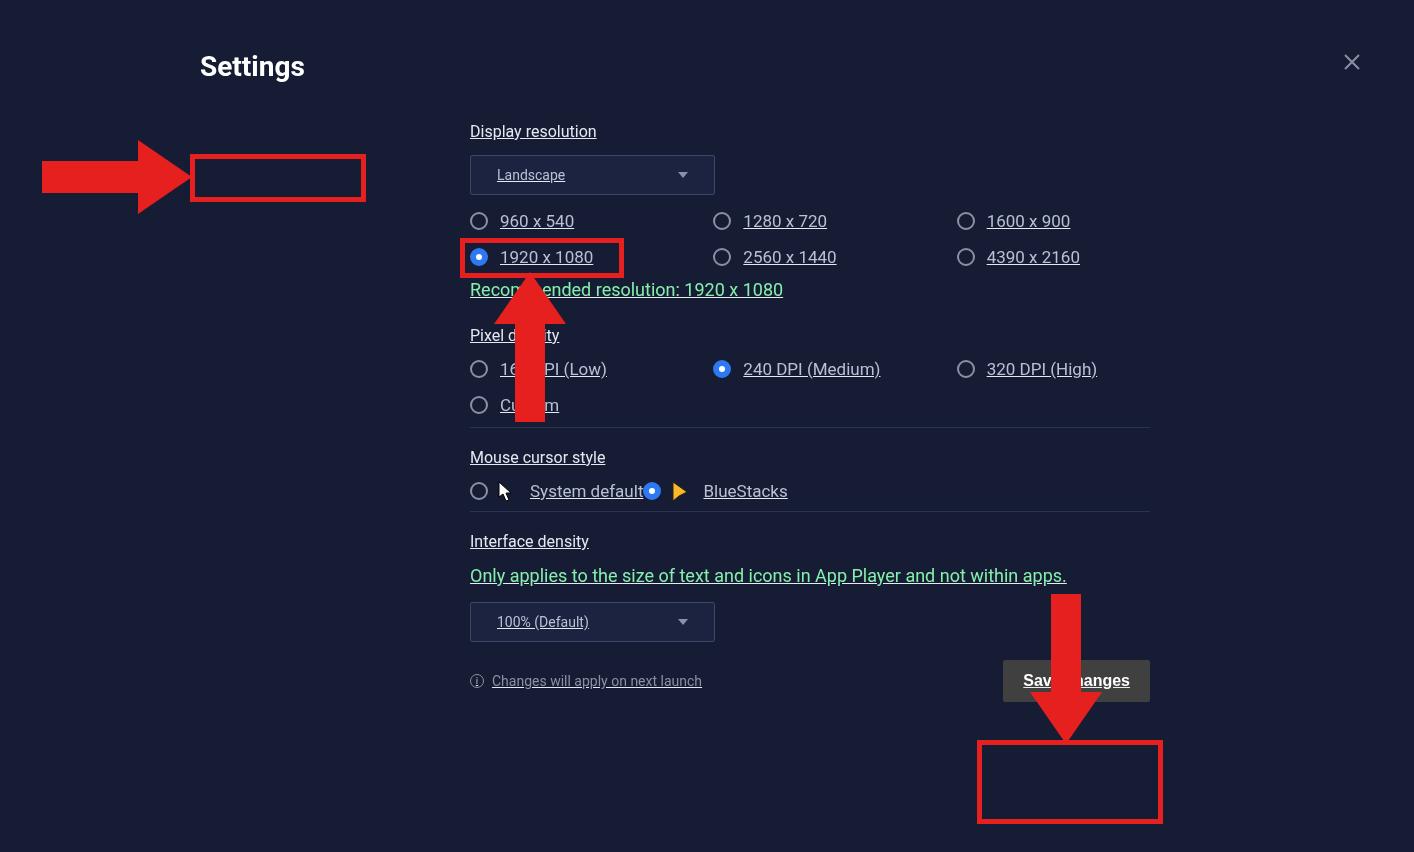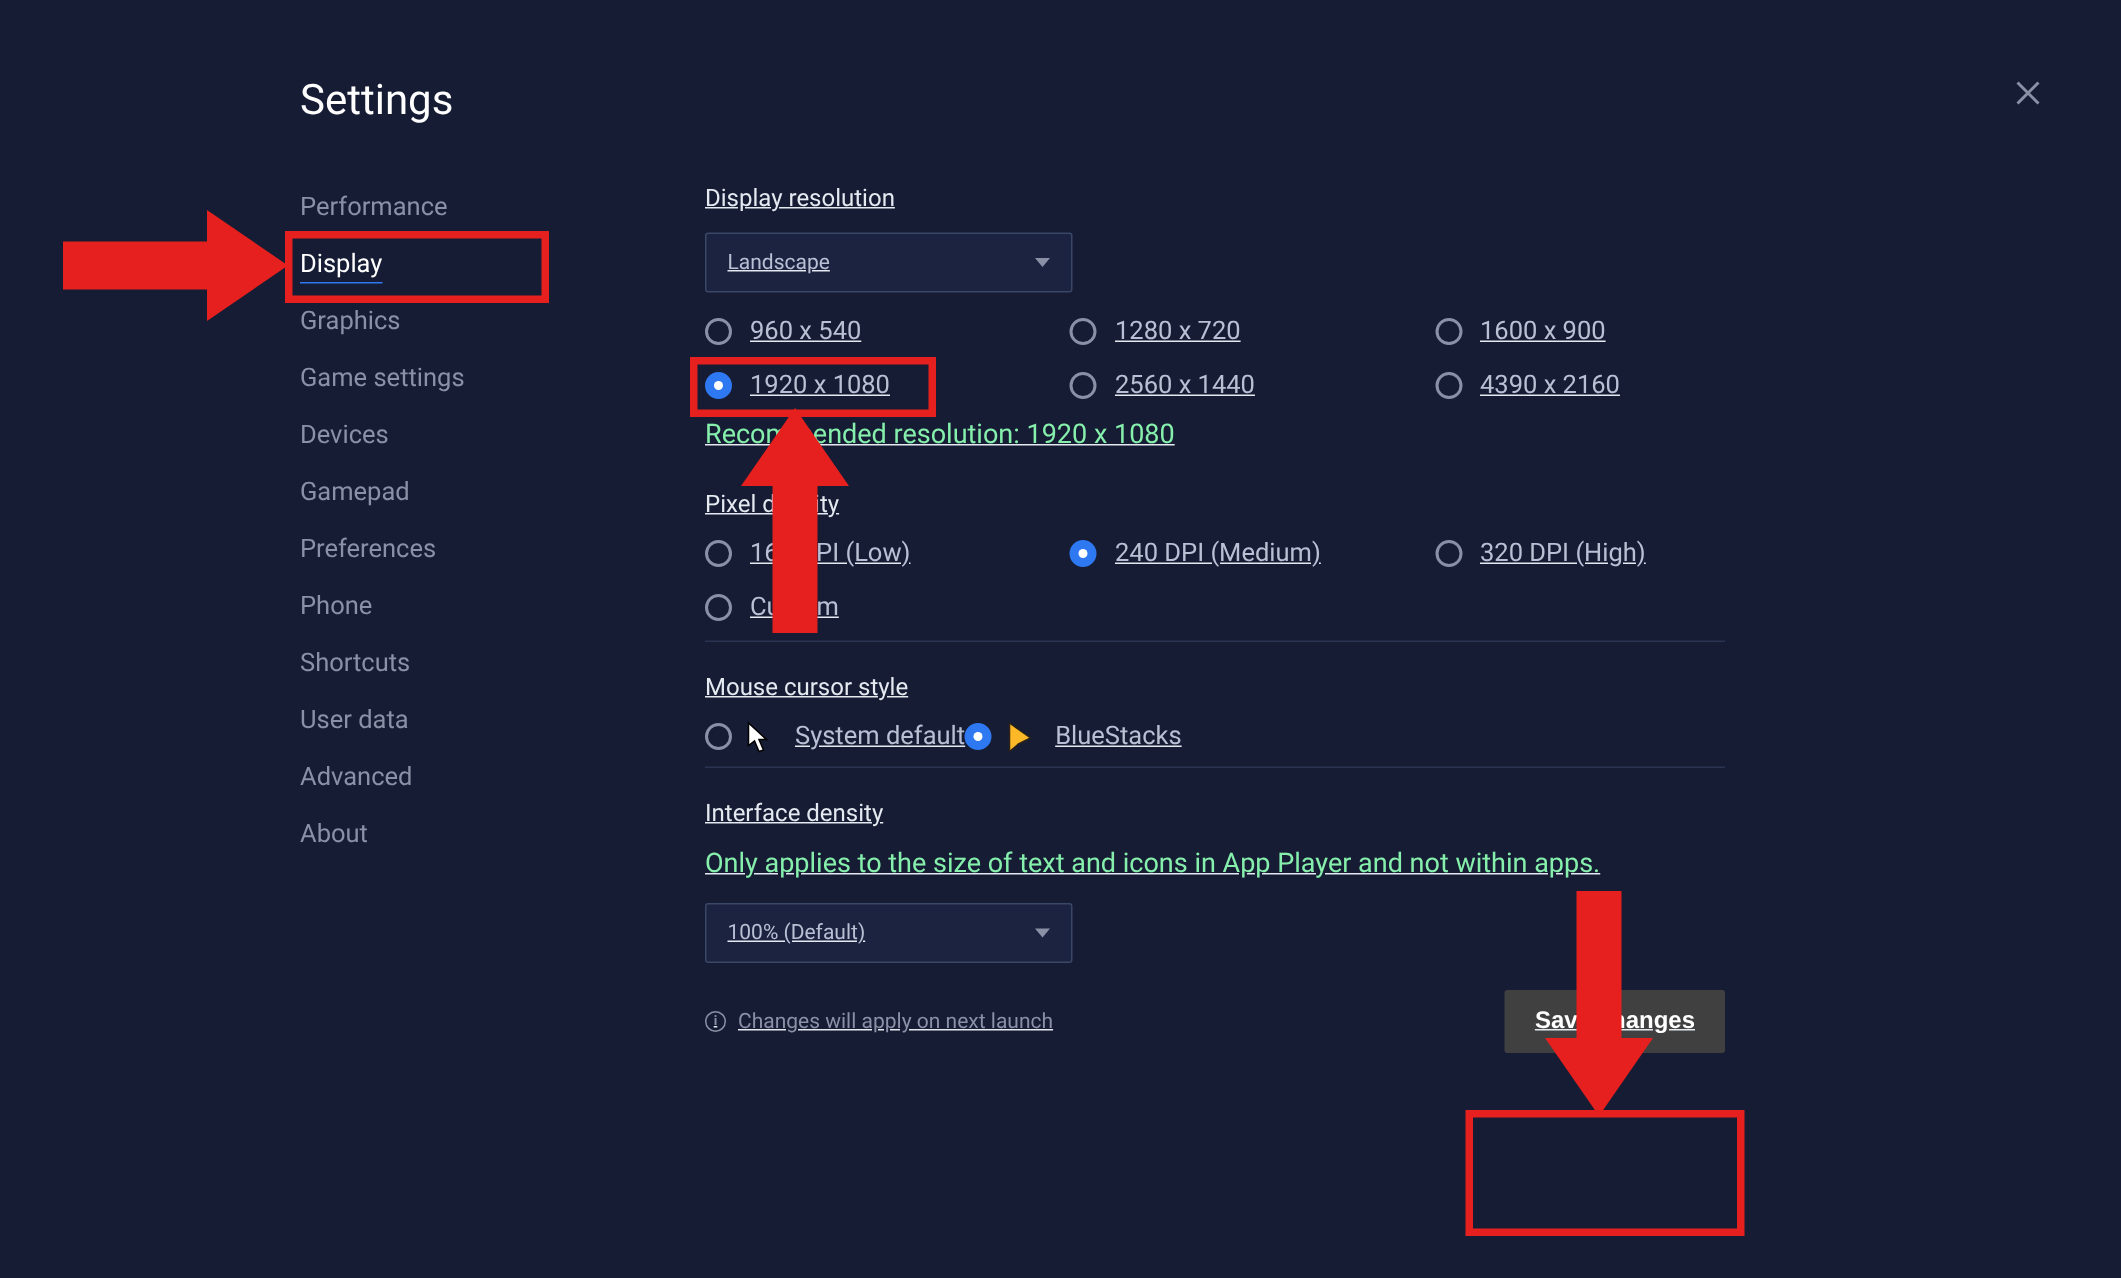--- a/index.html
+++ b/index.html
@@ -18,21 +18,21 @@
     height: 100%;
     position: relative;
   }
   .sidebar {
     width: 270px;
     flex-shrink: 0;
     position: relative;
   }
   .title {
     font-size: 28px;
-    font-weight: 400;
+    font-weight: 700;
     color: #fff;
     margin-bottom: 36px;
   }
   .nav-item {
     font-size: 17px;
     color: #8a91a6;
     padding: 9px 0;
     cursor: pointer;
     position: relative;
     width: fit-content;
@@ -63,21 +63,21 @@
   }
   .dropdown {
     width: 245px;
     height: 40px;
     border: 1px solid #3b4766;
     background: #1b2340;
     border-radius: 2px;
     display: flex;
     align-items: center;
     justify-content: space-between;
-    padding: 0 14px;
+    padding: 0 26px;
     color: #b9c0d4;
     font-size: 14px;
     cursor: pointer;
     margin-bottom: 16px;
     gap: 30px;
   }
   .dropdown-caret {
     width: 0; height: 0;
     border-left: 5px solid transparent;
     border-right: 5px solid transparent;
@@ -235,34 +235,20 @@
     z-index: 49;
     pointer-events: none;
   }
 </style>
 </head>
 <body>
 
 <div class="container">
   <aside class="sidebar">
     <h1 class="title">Settings</h1>
-    <div id="nav-list">
-        <div class="nav-item">Performance</div>
-        <div class="nav-item active">Display</div>
-        <div class="nav-item">Graphics</div>
-        <div class="nav-item">Game settings</div>
-        <div class="nav-item">Devices</div>
-        <div class="nav-item">Gamepad</div>
-        <div class="nav-item">Preferences</div>
-        <div class="nav-item">Phone</div>
-        <div class="nav-item">Shortcuts</div>
-        <div class="nav-item">User data</div>
-        <div class="nav-item">Advanced</div>
-        <div class="nav-item">About</div>
-      </div>
   </aside>
 
   <main class="main">
 
     <div class="section-label">Display resolution</div>
     <div class="dropdown">
       <span>Landscape</span>
       <span class="dropdown-caret"></span>
     </div>
     <div class="radio-grid" id="res-grid">

